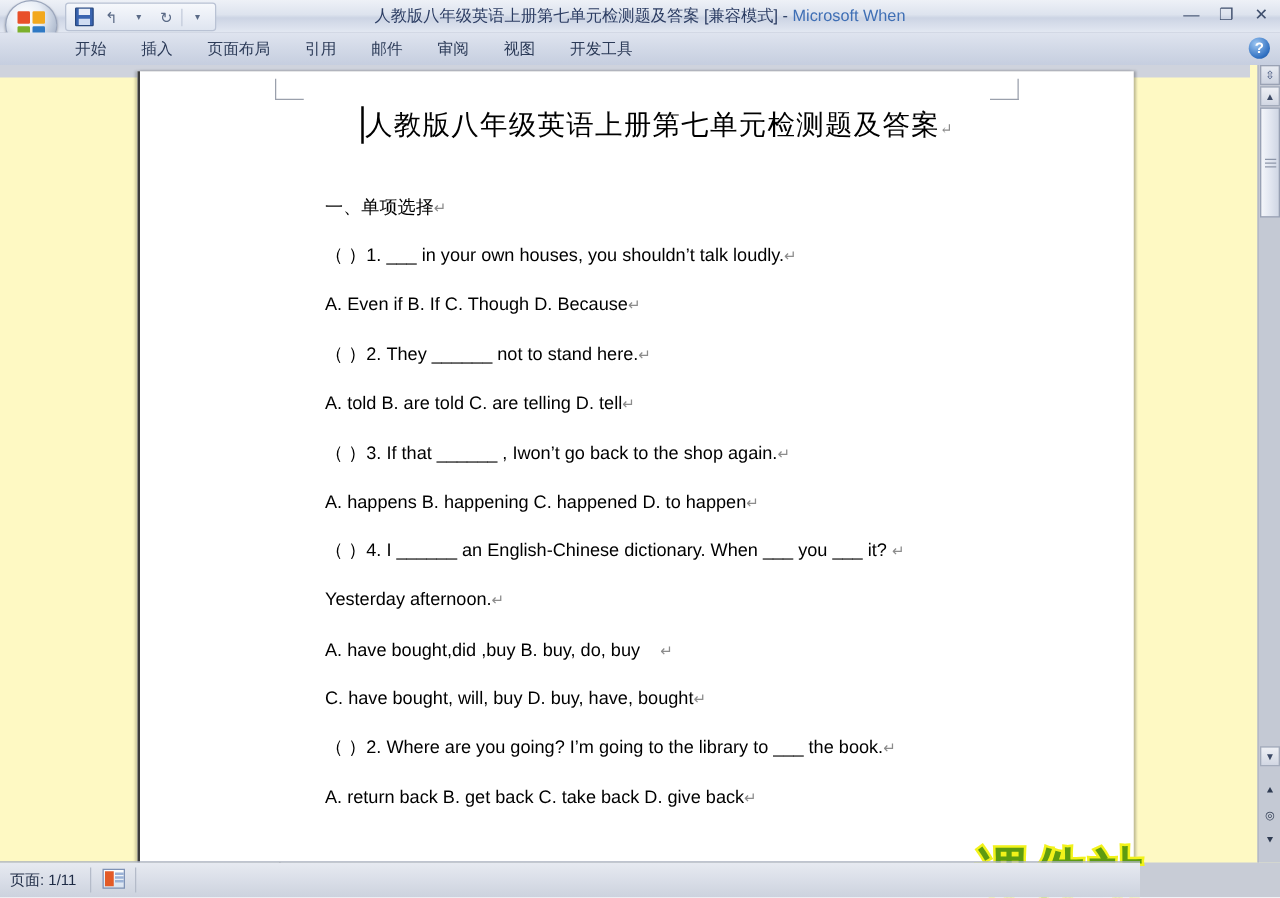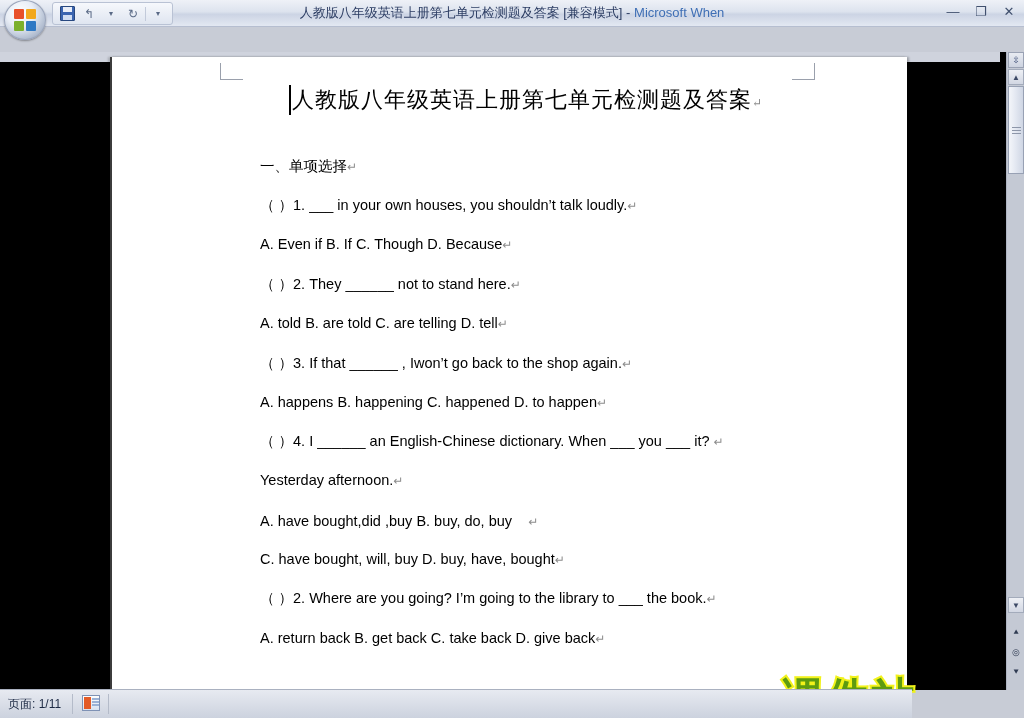--- a/index.html
+++ b/index.html
@@ -91,21 +91,21 @@
     position: absolute; right: 8px; top: 4px;
     width: 17px; height: 17px; border-radius: 50%;
     background: radial-gradient(circle at 35% 30%, #9cc6f2, #2f6fc0 70%, #1d4f94);
     color: #fff; font-size: 12px; line-height: 17px; text-align: center;
     font-weight: bold;
   }
 
   
   .workspace {
     position: absolute; left: 0; top: 52px; width: 1024px; height: 638px;
-    background: #000000;
+    background: #fef9c3;
   }
   .ws-band {
     position: absolute; left: 0; top: 0; width: 1000px; height: 10px;
     background: #cfd3dd;
   }
 
   
   .page {
     position: absolute; left: 110px; top: 5px; width: 797px; height: 633px;
     background: #ffffff;
@@ -257,20 +257,33 @@
       <div class="qat-btn" style="font-size:8px">▾</div>
     </div>
 
     <div class="wincontrols">
       <div class="wbtn">—</div>
       <div class="wbtn">❐</div>
       <div class="wbtn">✕</div>
     </div>
   </div>
 
+  <div class="ribbon">
+    <div class="tabs">
+      <div class="tab">开始</div>
+      <div class="tab">插入</div>
+      <div class="tab">页面布局</div>
+      <div class="tab">引用</div>
+      <div class="tab">邮件</div>
+      <div class="tab">审阅</div>
+      <div class="tab">视图</div>
+      <div class="tab">开发工具</div>
+    </div>
+    <div class="help-btn">?</div>
+  </div>
 
   <div class="workspace">
     <div class="ws-band"></div>
 
     <div class="page">
       <div class="margin-mark mm-tl"></div>
       <div class="margin-mark mm-tr"></div>
 
       <div class="doc">
         <div class="caret"></div>

